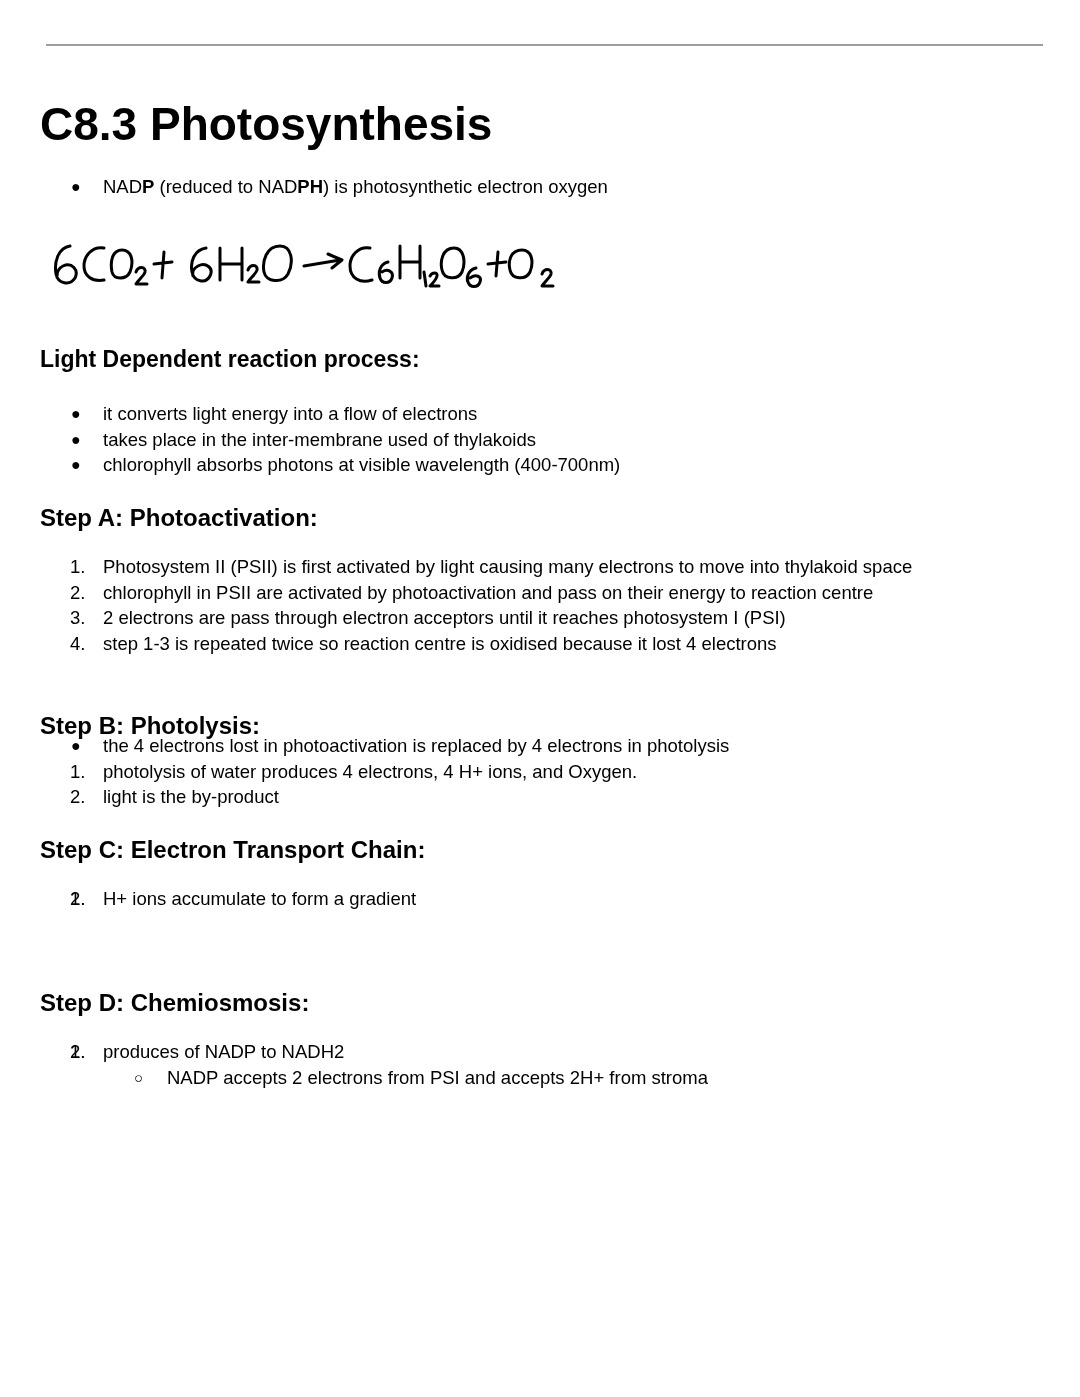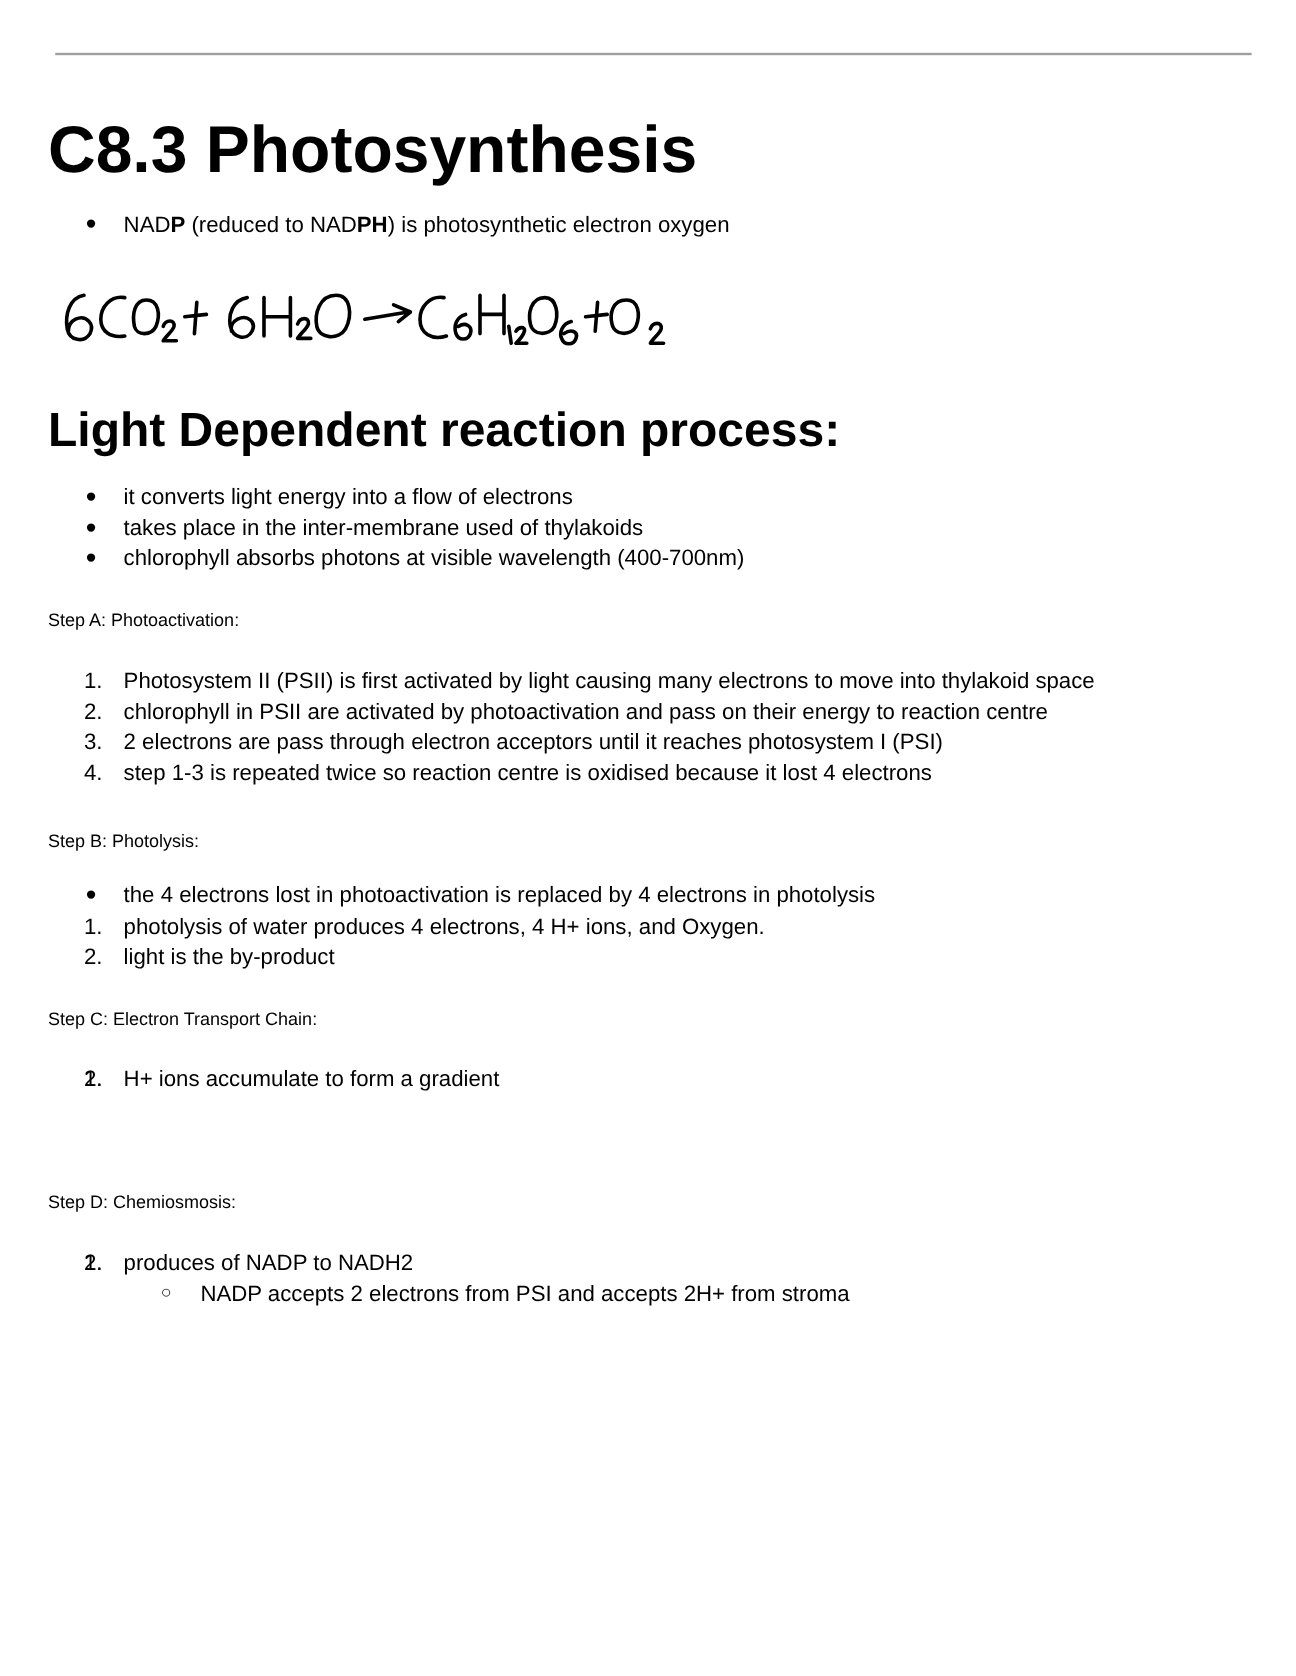--- a/index.html
+++ b/index.html
@@ -1,20 +1,20 @@
 <!DOCTYPE html>
 <html><head>
 <meta charset="utf-8">
 <style>
   html, body { margin: 0; padding: 0; background: #ffffff; }
   body { width: 1080px; height: 1397px; position: relative; font-family: "Liberation Sans", sans-serif; color: #000; overflow: hidden; }
   .rule { position: absolute; left: 46px; top: 44px; width: 997px; height: 0; border-top: 2px solid #9e9e9e; }
-  .h1 { position: absolute; left: 40px; top: 98px; font-size: 55px; font-weight: bold; line-height: 52px; margin: 0; }
-  .h2 { position: absolute; left: 40px; top: 340px; font-size: 40px; font-weight: bold; line-height: 38px; margin: 0; }
-  .h3 { position: absolute; left: 40px; font-size: 15px; font-weight: normal; line-height: 28px; margin: 0; }
+  .h1 { position: absolute; left: 40px; top: 98px; font-size: 46px; font-weight: bold; line-height: 52px; margin: 0; }
+  .h2 { position: absolute; left: 40px; top: 340px; font-size: 23px; font-weight: bold; line-height: 38px; margin: 0; }
+  .h3 { position: absolute; left: 40px; font-size: 24px; font-weight: bold; line-height: 28px; margin: 0; }
   .list { position: absolute; left: 0; margin: 0; padding: 0; list-style: none; font-size: 18.5px; line-height: 25.7px; }
   .list li { position: relative; padding-left: 103px; width: 910px; }
   .marker { position: absolute; left: 66px; width: 30px; text-align: left; }
   .marker.num { left: 70px; }
   .marker.bullet { left: 71px; font-size: 16px; }
   .sub { padding-left: 167px !important; }
   .sub .marker { left: 134px; font-size: 15px; }
   .equation { position: absolute; left: 48px; top: 232px; width: 630px; height: 62px; }
   .equation svg { width: 100%; height: 100%; }
   b { font-weight: bold; }
@@ -87,21 +87,21 @@
 </ul>
 
 <h3 class="h3" style="top:504px;">Step A: Photoactivation:</h3>
 <ol class="list" style="top:554px;">
   <li><span class="marker num">1.</span><span>Photosystem II (PSII) is first activated by light causing many electrons to move into thylakoid space</span></li>
   <li><span class="marker num">2.</span><span>chlorophyll in PSII are activated by photoactivation and pass on their energy to reaction centre</span></li>
   <li><span class="marker num">3.</span><span>2 electrons are pass through electron acceptors until it reaches photosystem I (PSI)</span></li>
   <li><span class="marker num">4.</span><span>step 1-3 is repeated twice so reaction centre is oxidised because it lost 4 electrons</span></li>
 </ol>
 
-<h3 class="h3" style="top:688px;">Step B: Photolysis:</h3>
+<h3 class="h3" style="top:712px;">Step B: Photolysis:</h3>
 <ol class="list" style="top:733px;">
   <li><span class="marker bullet">●</span><span>the 4 electrons lost in photoactivation is replaced by 4 electrons in photolysis</span></li>
   <li><span class="marker num">1.</span><span>photolysis of water produces 4 electrons, 4 H+ ions, and Oxygen.</span></li>
   <li><span class="marker num">2.</span><span>light is the by-product</span></li>
 </ol>
 
 <h3 class="h3" style="top:836px;">Step C: Electron Transport Chain:</h3>
 <ol class="list" style="top:886px;">
   <li><span class="marker num">1.</span></li>
   <li><span class="marker num">2.</span><span>H+ ions accumulate to form a gradient</span></li>

